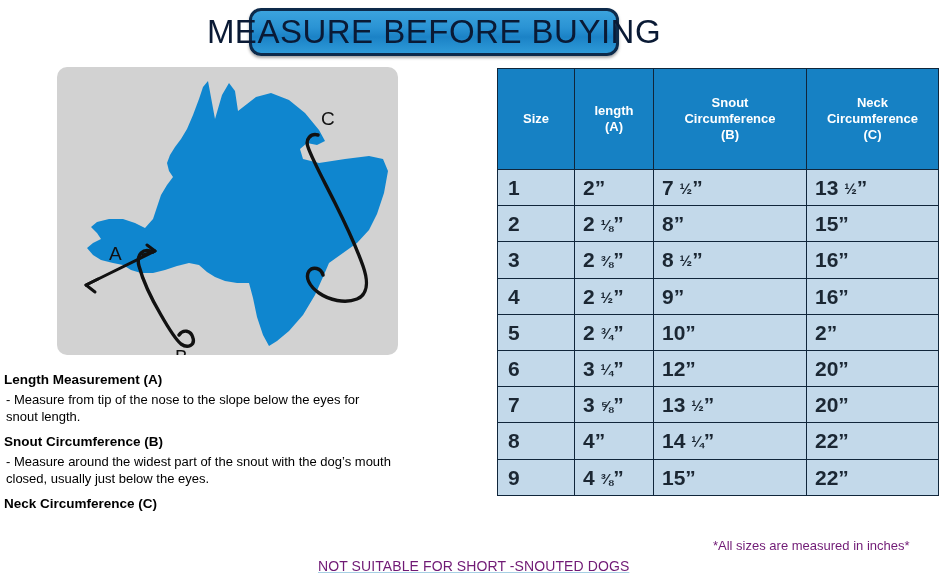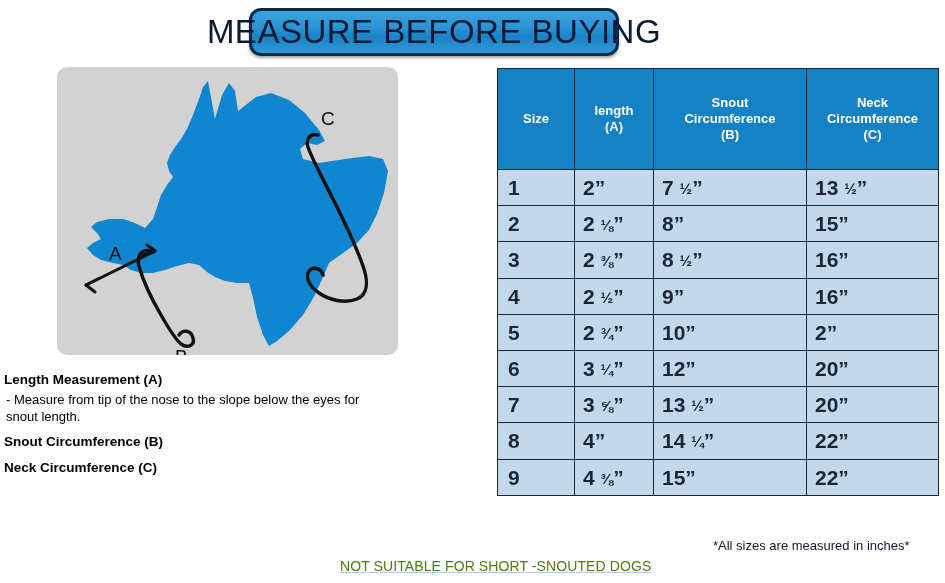--- a/index.html
+++ b/index.html
@@ -71,35 +71,35 @@
   .instr-body {
     font-size: 13px;
     line-height: 1.32;
     padding-left: 2px;
     white-space: pre-line;
   }
 
   
   #not-suitable-note {
     position: absolute;
-    left: 340px;
+    left: 318px;
     top: 558px;
     font-size: 14px;
-    color: #4d7c0f;
+    color: #701a75;
     text-decoration: underline;
     text-decoration-color: #a7cfe4;
     white-space: nowrap;
     letter-spacing: 0.1px;
   }
   #all-sizes-note {
     position: absolute;
     left: 713px;
     top: 538px;
     font-size: 13px;
-    color: #0f172a;
+    color: #701a75;
     white-space: nowrap;
   }
 
   
   #size-table-wrap {
     position: absolute;
     left: 497px;
     top: 68px;
     width: 441px;
   }
@@ -204,20 +204,22 @@
 </div>
 
 <div id="instructions">
   <div class="instr-block">
     <div class="instr-title">Length Measurement (A)</div>
     <div class="instr-body"> - Measure from tip of the nose to the slope below the eyes for
     snout length.</div>
   </div>
   <div class="instr-block">
     <div class="instr-title">Snout Circumference (B)</div>
+    <div class="instr-body">- Measure around the widest part of the snout with the dog’s mouth
+   closed, usually just below the eyes.</div>
   </div>
   <div class="instr-block">
     <div class="instr-title">Neck Circumference (C)</div>
   </div>
 </div>
 
 <div id="not-suitable-note">NOT SUITABLE FOR SHORT -SNOUTED DOGS</div>
 <div id="all-sizes-note">*All sizes are measured in inches*</div>
 
 <div id="size-table-wrap">

